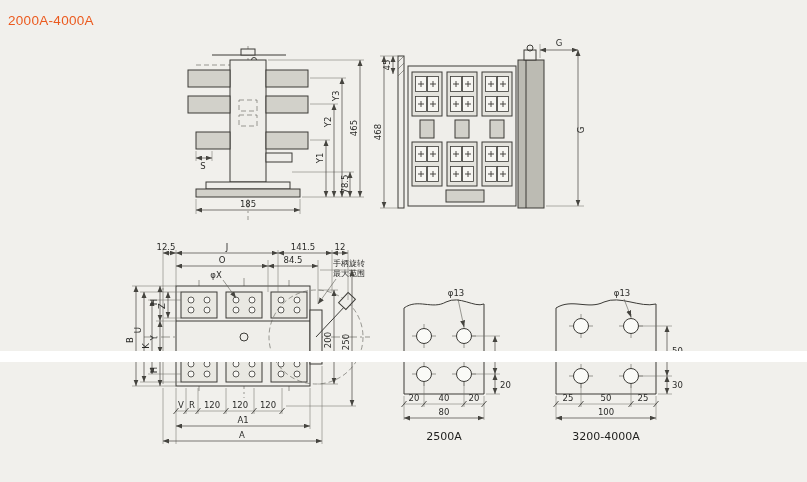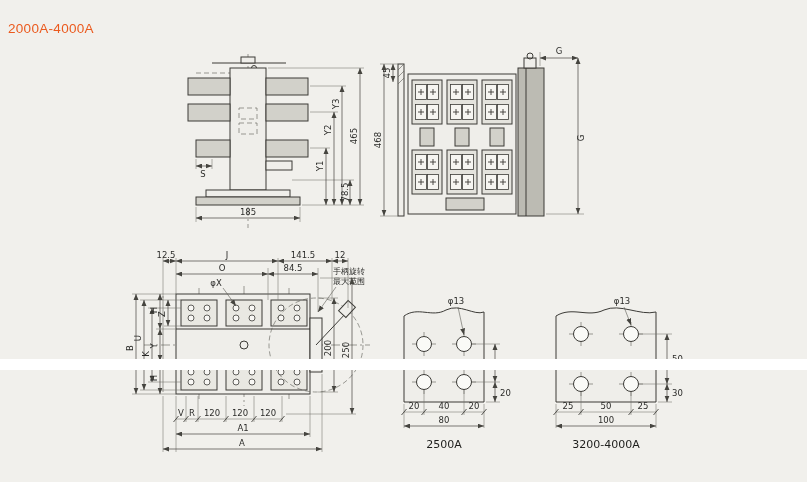--- a/index.html
+++ b/index.html
@@ -2,21 +2,21 @@
 <html style="--accent: #eb5a1e; --bg: #f1f0ec;"><head>
 <meta charset="utf-8">
 <style>
   * { margin:0; padding:0; box-sizing:border-box; }
   html,body { width:807px; height:482px; }
   body {
     background:var(--bg,#f1f0ec);
     font-family:"Liberation Sans","DejaVu Sans",sans-serif;
     position:relative; overflow:hidden;
   }
-  .stage { position:absolute; top:16px; left:0; width:807px; height:354px; }
+  .stage { position:absolute; top:8px; left:0; width:807px; height:354px; }
   .page-title {
     position:absolute; top:5px; left:8px;
     font-size:13.5px; letter-spacing:.3px;
     color:var(--accent,#eb5a1e);
   }
   .bottom-strip { position:absolute; left:0; bottom:0; width:807px; height:11px; background:#ffffff; }
   svg { position:absolute; top:0; left:0; }
   svg text { font-family:"DejaVu Sans","Liberation Sans",sans-serif; font-size:8.5px; fill:#2b2b29; }
   svg text.cap  { font-size:11px; fill:#1e1e1c; }
   svg text.note { font-size:8px; }

